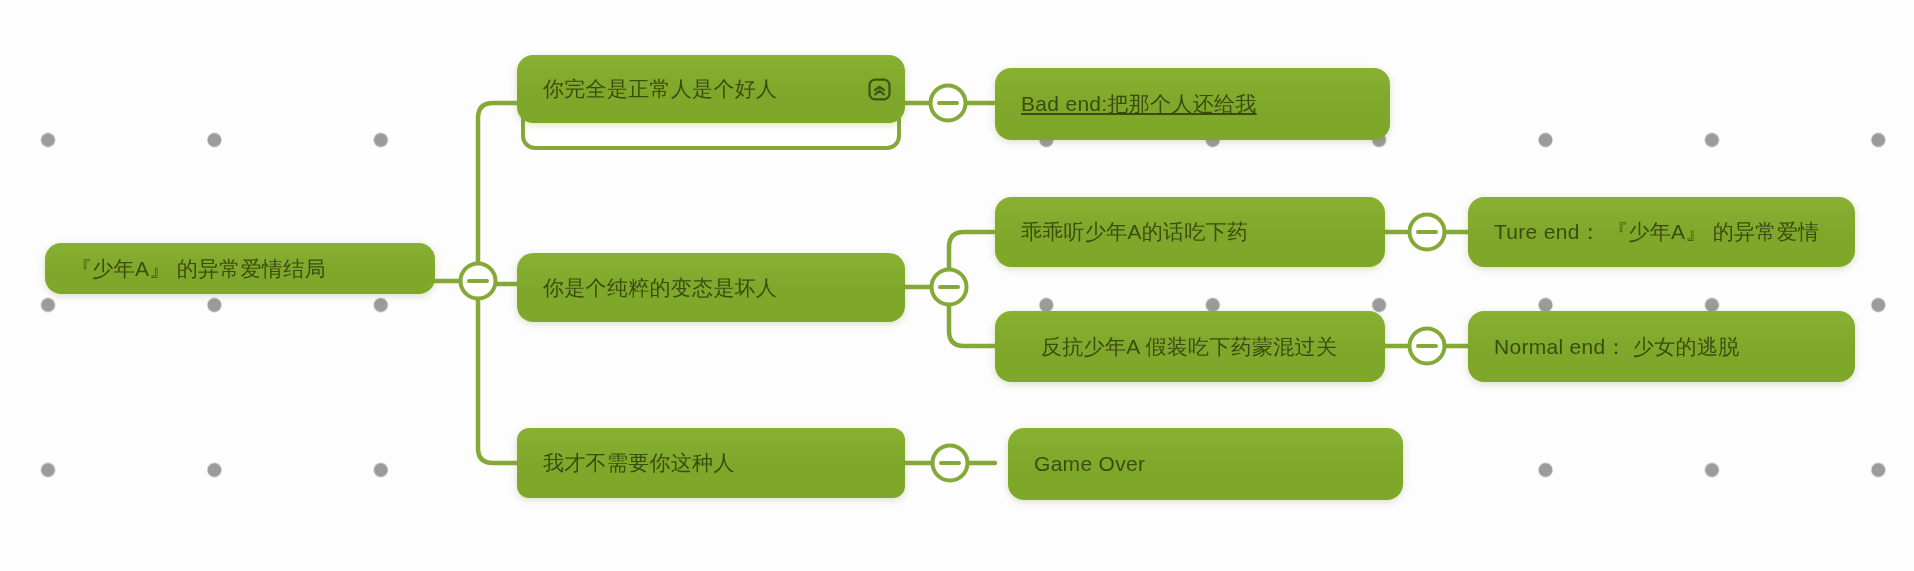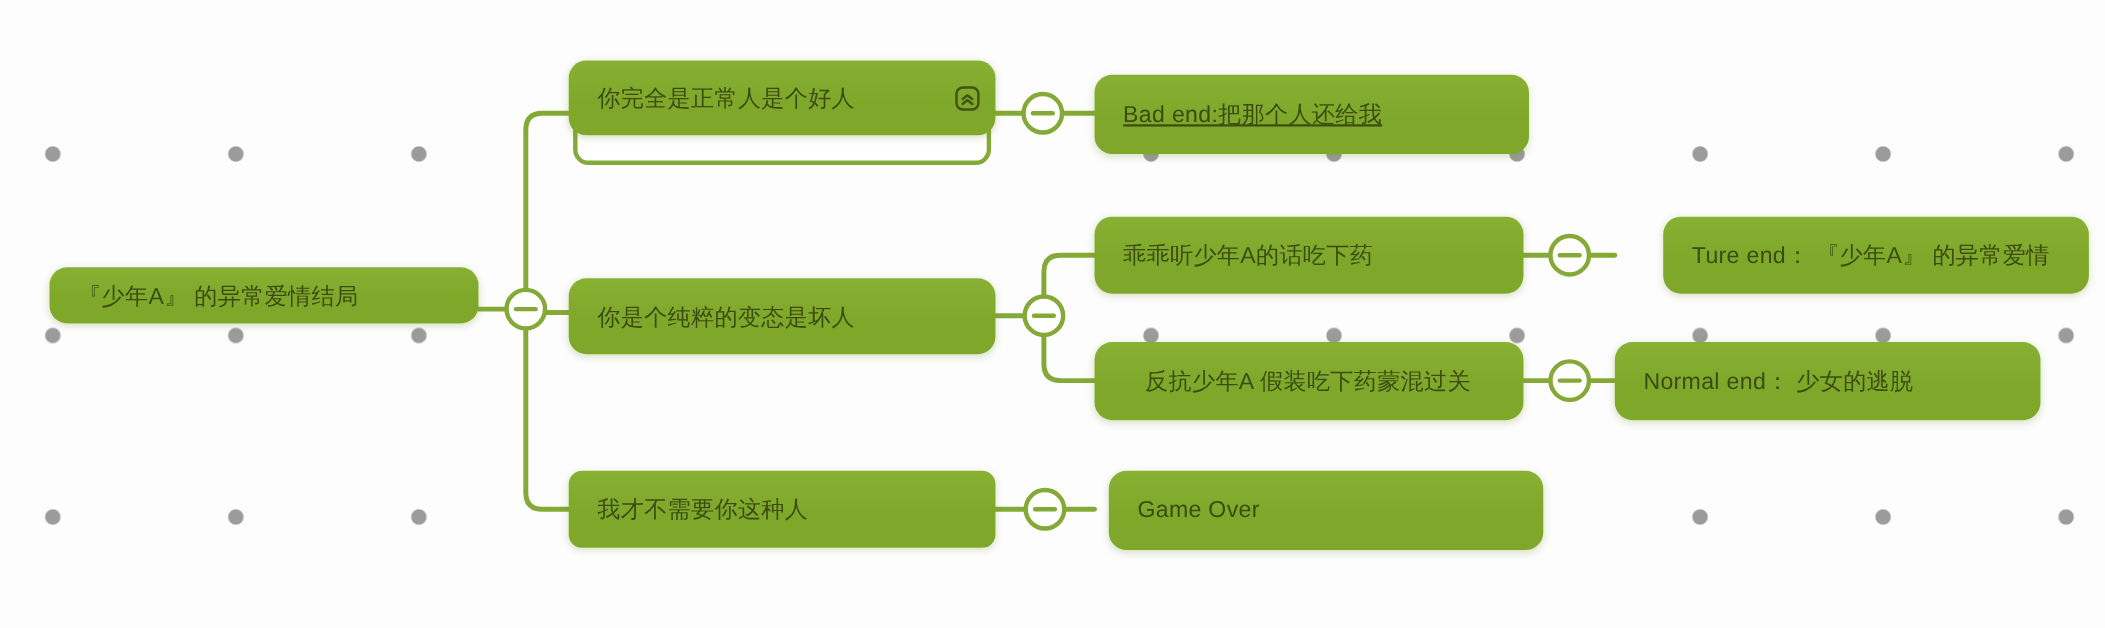--- a/index.html
+++ b/index.html
@@ -68,21 +68,21 @@
   }
   .collapse-badge svg { display: block; }
 
   
   #n-root      { left:  45px; top: 243px; width: 390px; height: 51px; }
   #n-good      { left: 517px; top:  55px; width: 388px; height: 68px; }
   #n-good-sub  { left: 521px; top:  98px; width: 380px; height: 52px; }
   #n-badend    { left: 995px; top:  68px; width: 395px; height: 72px; text-decoration: underline; }
   #n-pervert   { left: 517px; top: 253px; width: 388px; height: 69px; }
   #n-obey      { left: 995px; top: 197px; width: 390px; height: 70px; }
-  #n-tureend   { left:1468px; top: 197px; width: 387px; height: 70px; margin-left: 44px; }
+  #n-tureend   { left:1468px; top: 197px; width: 387px; height: 70px; }
   #n-resist    { left: 995px; top: 311px; width: 390px; height: 71px; padding-left: 46px; }
   #n-normalend { left:1468px; top: 311px; width: 387px; height: 71px; }
   #n-reject    { left: 517px; top: 428px; width: 388px; height: 70px; border-radius: 12px; }
   #n-gameover  { left: 995px; top: 428px; width: 395px; height: 72px; margin-left: 13px; }
 </style>
 </head>
 <body>
 
 <div class="stage">
 

